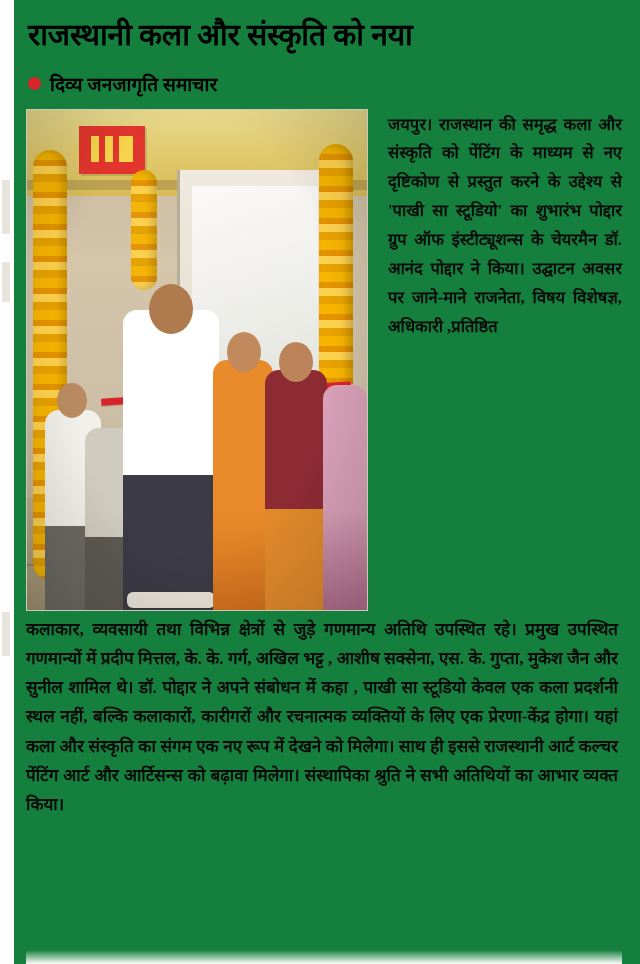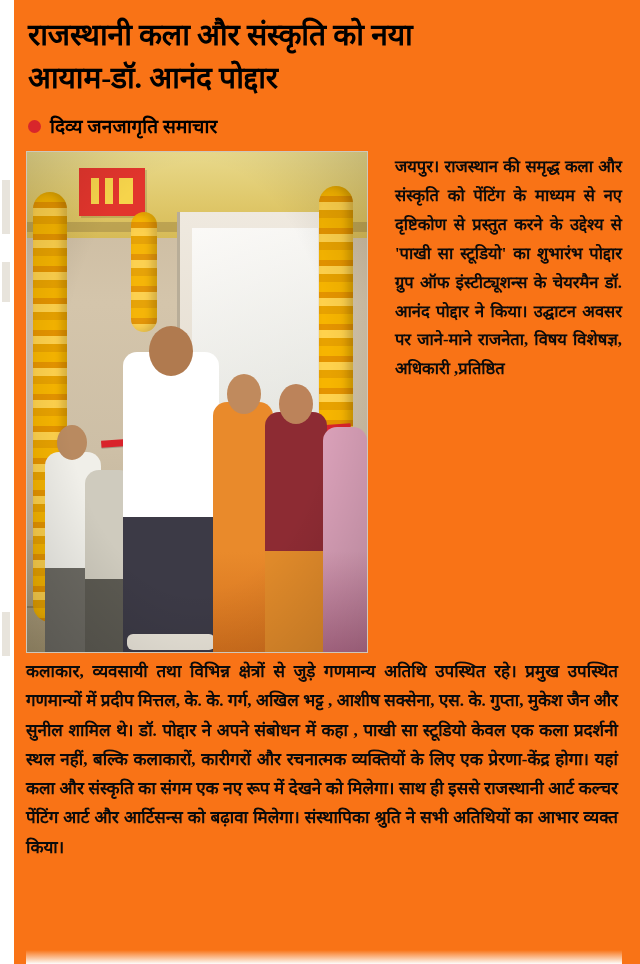--- a/index.html
+++ b/index.html
@@ -11,21 +11,21 @@
     width: 640px;
     height: 964px;
     overflow: hidden;
     font-family: "Liberation Serif", serif;
     color: #111;
   }
   .page {
     position: relative;
     width: 640px;
     height: 964px;
-    background: #f97316;
+    background: #15803d;
     box-sizing: border-box;
     padding: 10px 18px 0 26px;
   }
   
   .gutter {
     position: absolute;
     left: 0;
     top: 0;
     width: 14px;
     height: 964px;
@@ -68,21 +68,21 @@
   }
   .kicker .kicker-text {
     font-weight: bold;
     font-size: 19px;
     color: #000;
     letter-spacing: 0.1px;
   }
 
   .body-wrap {
     display: flex;
-    gap: 27px;
+    gap: 20px;
     align-items: flex-start;
   }
 
   
   .photo {
     position: relative;
     width: 340px;
     height: 500px;
     flex: 0 0 auto;
     overflow: hidden;
@@ -277,21 +277,20 @@
 <div class="page">
 
   <div class="gutter">
     <div class="mark m1"></div>
     <div class="mark m2"></div>
     <div class="mark m3"></div>
   </div>
 
   <h1 class="headline">
     <span class="l1">राजस्थानी कला और संस्कृति को नया</span>
-    <span class="l2">आयाम-डॉ. आनंद पोद्दार</span>
   </h1>
 
   <div class="kicker">
     <span class="dot"></span>
     <span class="kicker-text">दिव्य जनजागृति समाचार</span>
   </div>
 
   <div class="body-wrap">
 
     <div class="photo">

